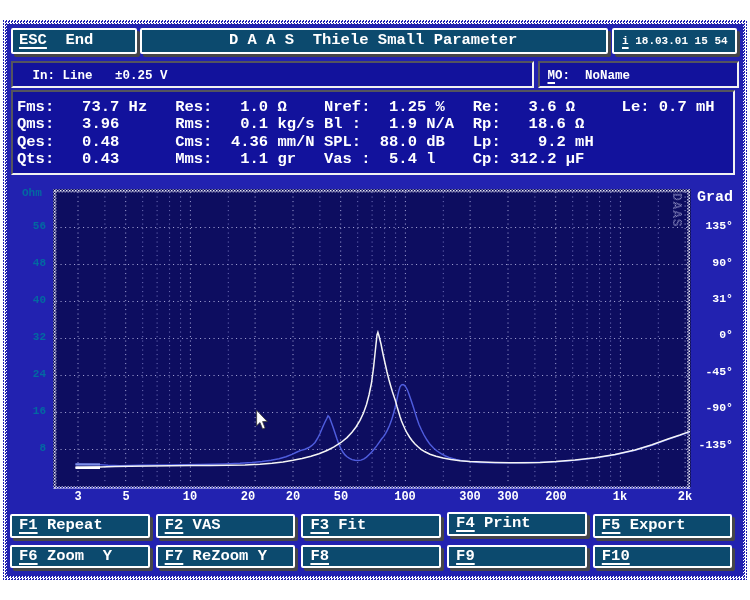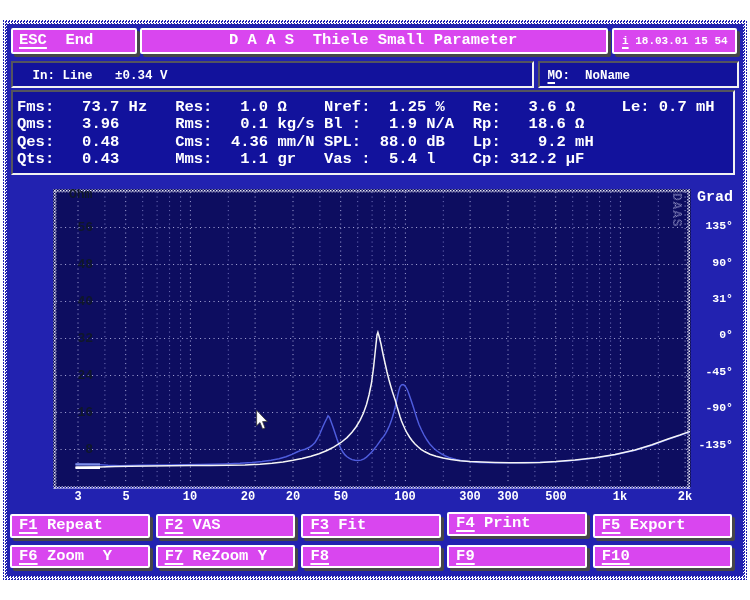--- a/index.html
+++ b/index.html
@@ -1,50 +1,50 @@
 <!DOCTYPE html>
 <html><head><meta charset="utf-8">
 <style>
 html,body{margin:0;padding:0;}
 body{width:750px;height:600px;background:#ffffff;position:relative;overflow:hidden;
  font-family:"Liberation Mono",monospace;filter:blur(0.45px);}
 .screen{position:absolute;left:3px;top:20px;width:744px;height:560px;
  background:conic-gradient(#fff 90deg,#2222b0 90deg 180deg,#fff 180deg 270deg,#2222b0 270deg);
  background-size:3px 3px;}
 .inner{position:absolute;inset:4px;background:#2222b0;}
-.box{position:absolute;background:#d946ef;border:2px solid #ffffff;border-radius:2px;
+.box{position:absolute;background:#0c4a6e;border:2px solid #ffffff;border-radius:2px;
  box-shadow:3px 3px 0 #464649;color:#fff;}
 .sbox{position:absolute;background:#12129c;color:#fff;
  border-top:2.5px solid #54545e;border-left:2.5px solid #54545e;
  border-bottom:2.5px solid #f2f2f2;border-right:2.5px solid #f2f2f2;}
 .t15{font-size:15.5px;font-weight:bold;letter-spacing:0;white-space:pre;line-height:17.5px;}
 .t12{font-size:12.5px;font-weight:bold;white-space:pre;}
 .t11{font-size:11px;font-weight:bold;white-space:pre;}
 .u{text-decoration:underline;text-decoration-thickness:2px;text-underline-offset:3px;}
-.yl{position:absolute;left:18px;width:28px;text-align:right;color:#0f172a;font-size:13px;font-weight:bold;margin-left:47px;}
+.yl{position:absolute;left:18px;width:28px;text-align:right;color:#0369a1;font-size:11px;font-weight:bold;}
 .gl{position:absolute;left:693px;width:40px;text-align:right;color:#fff;font-size:11.5px;font-weight:bold;}
 .xl{position:absolute;top:490px;width:40px;text-align:center;color:#fff;font-size:12px;font-weight:bold;}
 </style></head>
 <body>
 <div class="screen">
     <div class="inner"></div>
   </div>
 
 <div class="box" style="left:11px;top:28px;width:122px;height:21.5px">
  <div class="t15" style="position:absolute;left:6px;top:2px"><span class="u">ESC</span>  End</div>
 </div>
 <div class="box" style="left:140px;top:28px;width:464px;height:21.5px">
  <div class="t15" style="position:absolute;left:87px;top:2px">D A A S  Thiele Small Parameter</div>
 </div>
 <div class="box" style="left:612px;top:28px;width:121px;height:21.5px">
  <div class="t11" style="position:absolute;left:8px;top:5px"><span class="u">i</span> 18.03.01 15 54</div>
 </div>
 
 <div class="sbox" style="left:11px;top:61px;width:518.5px;height:23px">
- <div class="t12" style="position:absolute;left:19.5px;top:6px">In: Line   ±0.34 V</div>
+ <div class="t12" style="position:absolute;left:19.5px;top:6px">In: Line   ±0.25 V</div>
 </div>
 <div class="sbox" style="left:538px;top:61px;width:197px;height:23px">
  <div class="t12" style="position:absolute;left:7.5px;top:6px"><span class="u">M</span>O:  NoName</div>
 </div>
 
 <div class="sbox" style="left:11px;top:90px;width:719.5px;height:81px">
  <div class="t15" style="position:absolute;left:4px;top:6.5px">Fms:   73.7 Hz   Res:   1.0 Ω    Nref:  1.25 %   Re:   3.6 Ω     Le: 0.7 mH
 Qms:   3.96      Rms:   0.1 kg/s Bl :   1.9 N/A  Rp:   18.6 Ω
 Qes:   0.48      Cms:  4.36 mm/N SPL:  88.0 dB   Lp:    9.2 mH
 Qts:   0.43      Mms:   1.1 gr   Vas :  5.4 l    Cp: 312.2 µF</div>
@@ -132,21 +132,21 @@
 <div class="gl" style="top:437.8px">-135°</div>
 <div class="xl" style="left:58px">3</div>
 <div class="xl" style="left:106px">5</div>
 <div class="xl" style="left:170px">10</div>
 <div class="xl" style="left:228px">20</div>
 <div class="xl" style="left:273px">20</div>
 <div class="xl" style="left:321px">50</div>
 <div class="xl" style="left:385px">100</div>
 <div class="xl" style="left:450px">300</div>
 <div class="xl" style="left:488px">300</div>
-<div class="xl" style="left:536px">500</div>
+<div class="xl" style="left:536px">200</div>
 <div class="xl" style="left:600px">1k</div>
 <div class="xl" style="left:665px">2k</div>
 
 <div class="box" style="left:10.0px;top:514.0px;width:135.7px;height:19.5px">
  <div class="t15" style="position:absolute;left:7px;top:1px"><span class="u">F1</span> Repeat</div>
 </div>
 <div class="box" style="left:155.7px;top:514.0px;width:135.7px;height:19.5px">
  <div class="t15" style="position:absolute;left:7px;top:1px"><span class="u">F2</span> VAS</div>
 </div>
 <div class="box" style="left:301.4px;top:514.0px;width:135.7px;height:19.5px">

